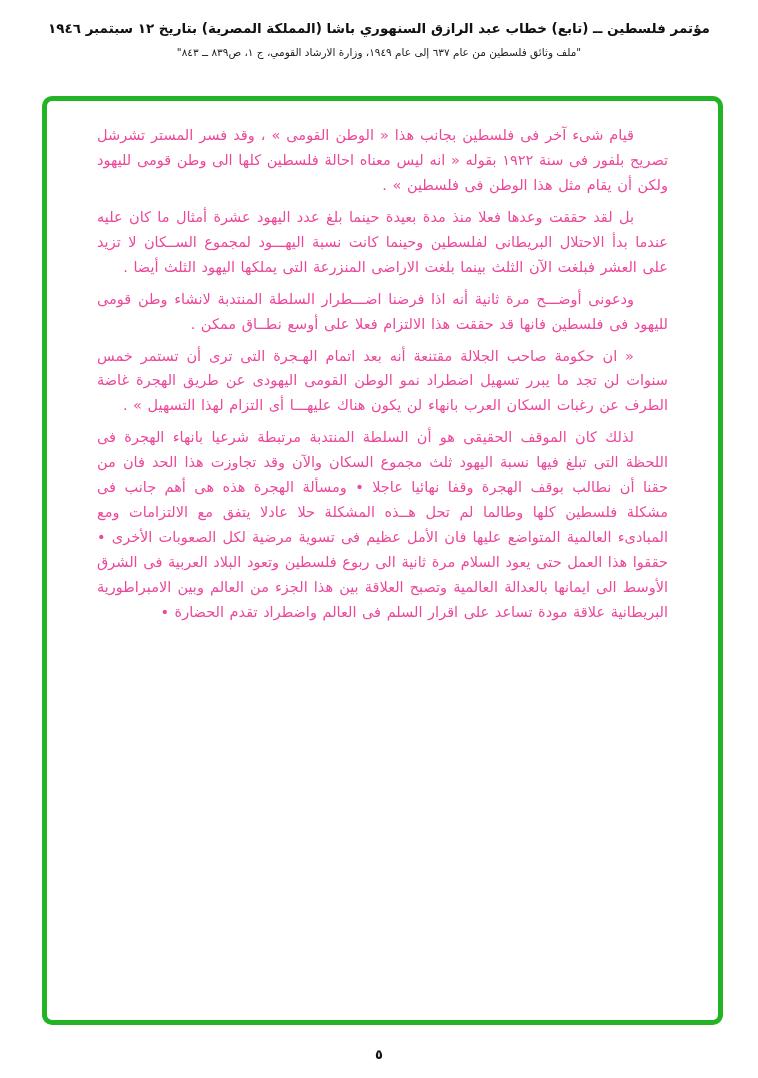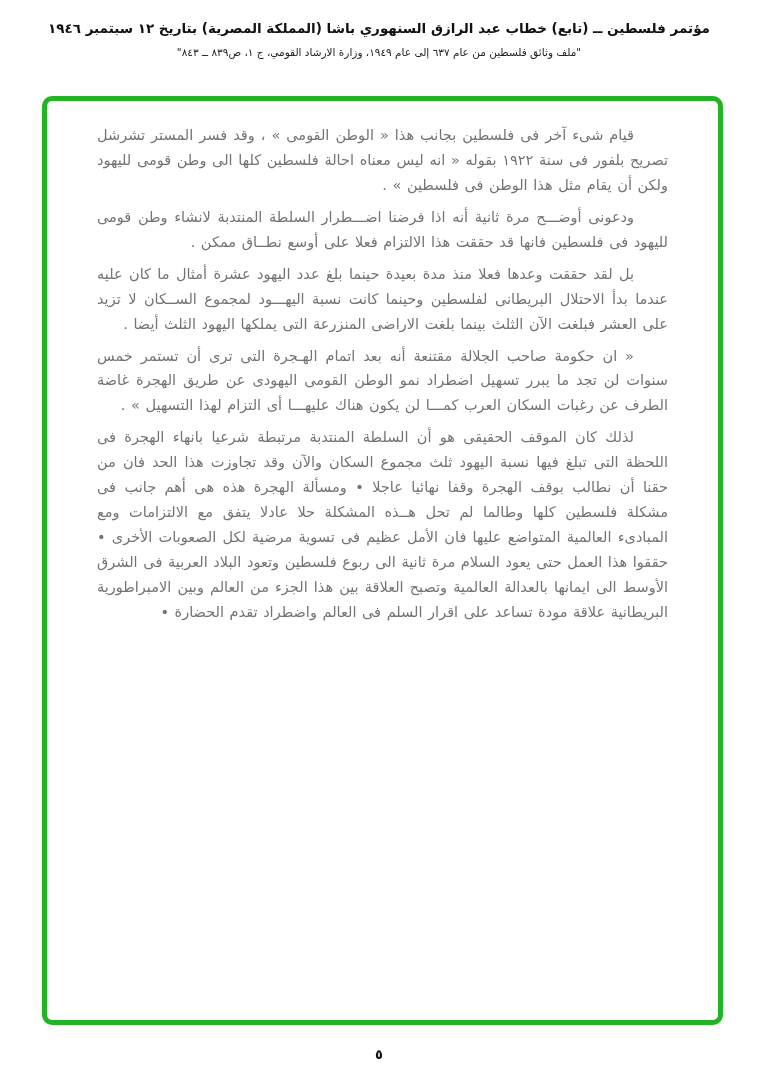--- a/index.html
+++ b/index.html
@@ -45,21 +45,21 @@
     border: 5px solid #24b324;
     border-radius: 10px;
     padding: 22px 50px 20px 50px;
     direction: rtl;
     background: #ffffff;
   }
   .para {
     margin: 0 0 7px 0;
     font-size: 14.5px;
     line-height: 1.72;
-    color: #737373;
+    color: #ec4899;
     text-align: justify;
     text-indent: 34px;
     word-spacing: 1px;
   }
   .page-number {
     position: absolute;
     bottom: 16px;
     left: 0;
     width: 100%;
     text-align: center;
@@ -74,21 +74,21 @@
 
 <div class="page">
 
   <div class="header">
     <div class="doc-title">مؤتمر فلسطين ــ (تابع) خطاب عبد الرازق السنهوري باشا (المملكة المصرية) بتاريخ ١٢ سبتمبر ١٩٤٦</div>
     <div class="doc-subtitle">"ملف وثائق فلسطين من عام ٦٣٧ إلى عام ١٩٤٩، وزارة الارشاد القومي، ج ١، ص٨٣٩ ــ ٨٤٣"</div>
   </div>
 
   <div class="content-frame" style="border-color: rgb(36, 179, 36);">
     <p class="para">قيام شىء آخر فى فلسطين بجانب هذا « الوطن القومى » ، وقد فسر المستر تشرشل تصريح بلفور فى سنة ١٩٢٢ بقوله « انه ليس معناه احالة فلسطين كلها الى وطن قومى لليهود ولكن أن يقام مثل هذا الوطن فى فلسطين » .</p>
+    <p class="para">بل لقد حققت وعدها فعلا منذ مدة بعيدة حينما بلغ عدد اليهود عشرة أمثال ما كان عليه عندما بدأ الاحتلال البريطانى لفلسطين وحينما كانت نسبة اليهـــود لمجموع الســكان لا تزيد على العشر فبلغت الآن الثلث بينما بلغت الاراضى المنزرعة التى يملكها اليهود الثلث أيضا .</p>
     <p class="para">ودعونى أوضـــح مرة ثانية أنه اذا فرضنا اضـــطرار السلطة المنتدبة لانشاء وطن قومى لليهود فى فلسطين فانها قد حققت هذا الالتزام فعلا على أوسع نطــاق ممكن .</p>
-    <p class="para">بل لقد حققت وعدها فعلا منذ مدة بعيدة حينما بلغ عدد اليهود عشرة أمثال ما كان عليه عندما بدأ الاحتلال البريطانى لفلسطين وحينما كانت نسبة اليهـــود لمجموع الســكان لا تزيد على العشر فبلغت الآن الثلث بينما بلغت الاراضى المنزرعة التى يملكها اليهود الثلث أيضا .</p>
-    <p class="para">« ان حكومة صاحب الجلالة مقتنعة أنه بعد اتمام الهـجرة التى ترى أن تستمر خمس سنوات لن تجد ما يبرر تسهيل اضطراد نمو الوطن القومى اليهودى عن طريق الهجرة غاضة الطرف عن رغبات السكان العرب كمـــا لن يكون هناك عليهـــا أى التزام لهذا التسهيل » .</p>
+    <p class="para">« ان حكومة صاحب الجلالة مقتنعة أنه بعد اتمام الهـجرة التى ترى أن تستمر خمس سنوات لن تجد ما يبرر تسهيل اضطراد نمو الوطن القومى اليهودى عن طريق الهجرة غاضة الطرف عن رغبات السكان العرب بانهاء لن يكون هناك عليهـــا أى التزام لهذا التسهيل » .</p>
     <p class="para">لذلك كان الموقف الحقيقى هو أن السلطة المنتدبة مرتبطة شرعيا بانهاء الهجرة فى اللحظة التى تبلغ فيها نسبة اليهود ثلث مجموع السكان والآن وقد تجاوزت هذا الحد فان من حقنا أن نطالب بوقف الهجرة وقفا نهائيا عاجلا • ومسألة الهجرة هذه هى أهم جانب فى مشكلة فلسطين كلها وطالما لم تحل هــذه المشكلة حلا عادلا يتفق مع الالتزامات ومع المبادىء العالمية المتواضع عليها فان الأمل عظيم فى تسوية مرضية لكل الصعوبات الأخرى • حققوا هذا العمل حتى يعود السلام مرة ثانية الى ربوع فلسطين وتعود البلاد العربية فى الشرق الأوسط الى ايمانها بالعدالة العالمية وتصبح العلاقة بين هذا الجزء من العالم وبين الامبراطورية البريطانية علاقة مودة تساعد على اقرار السلم فى العالم واضطراد تقدم الحضارة •</p>
   </div>
 
   <div class="page-number">٥</div>
 
 </div>
 
 </body></html>

